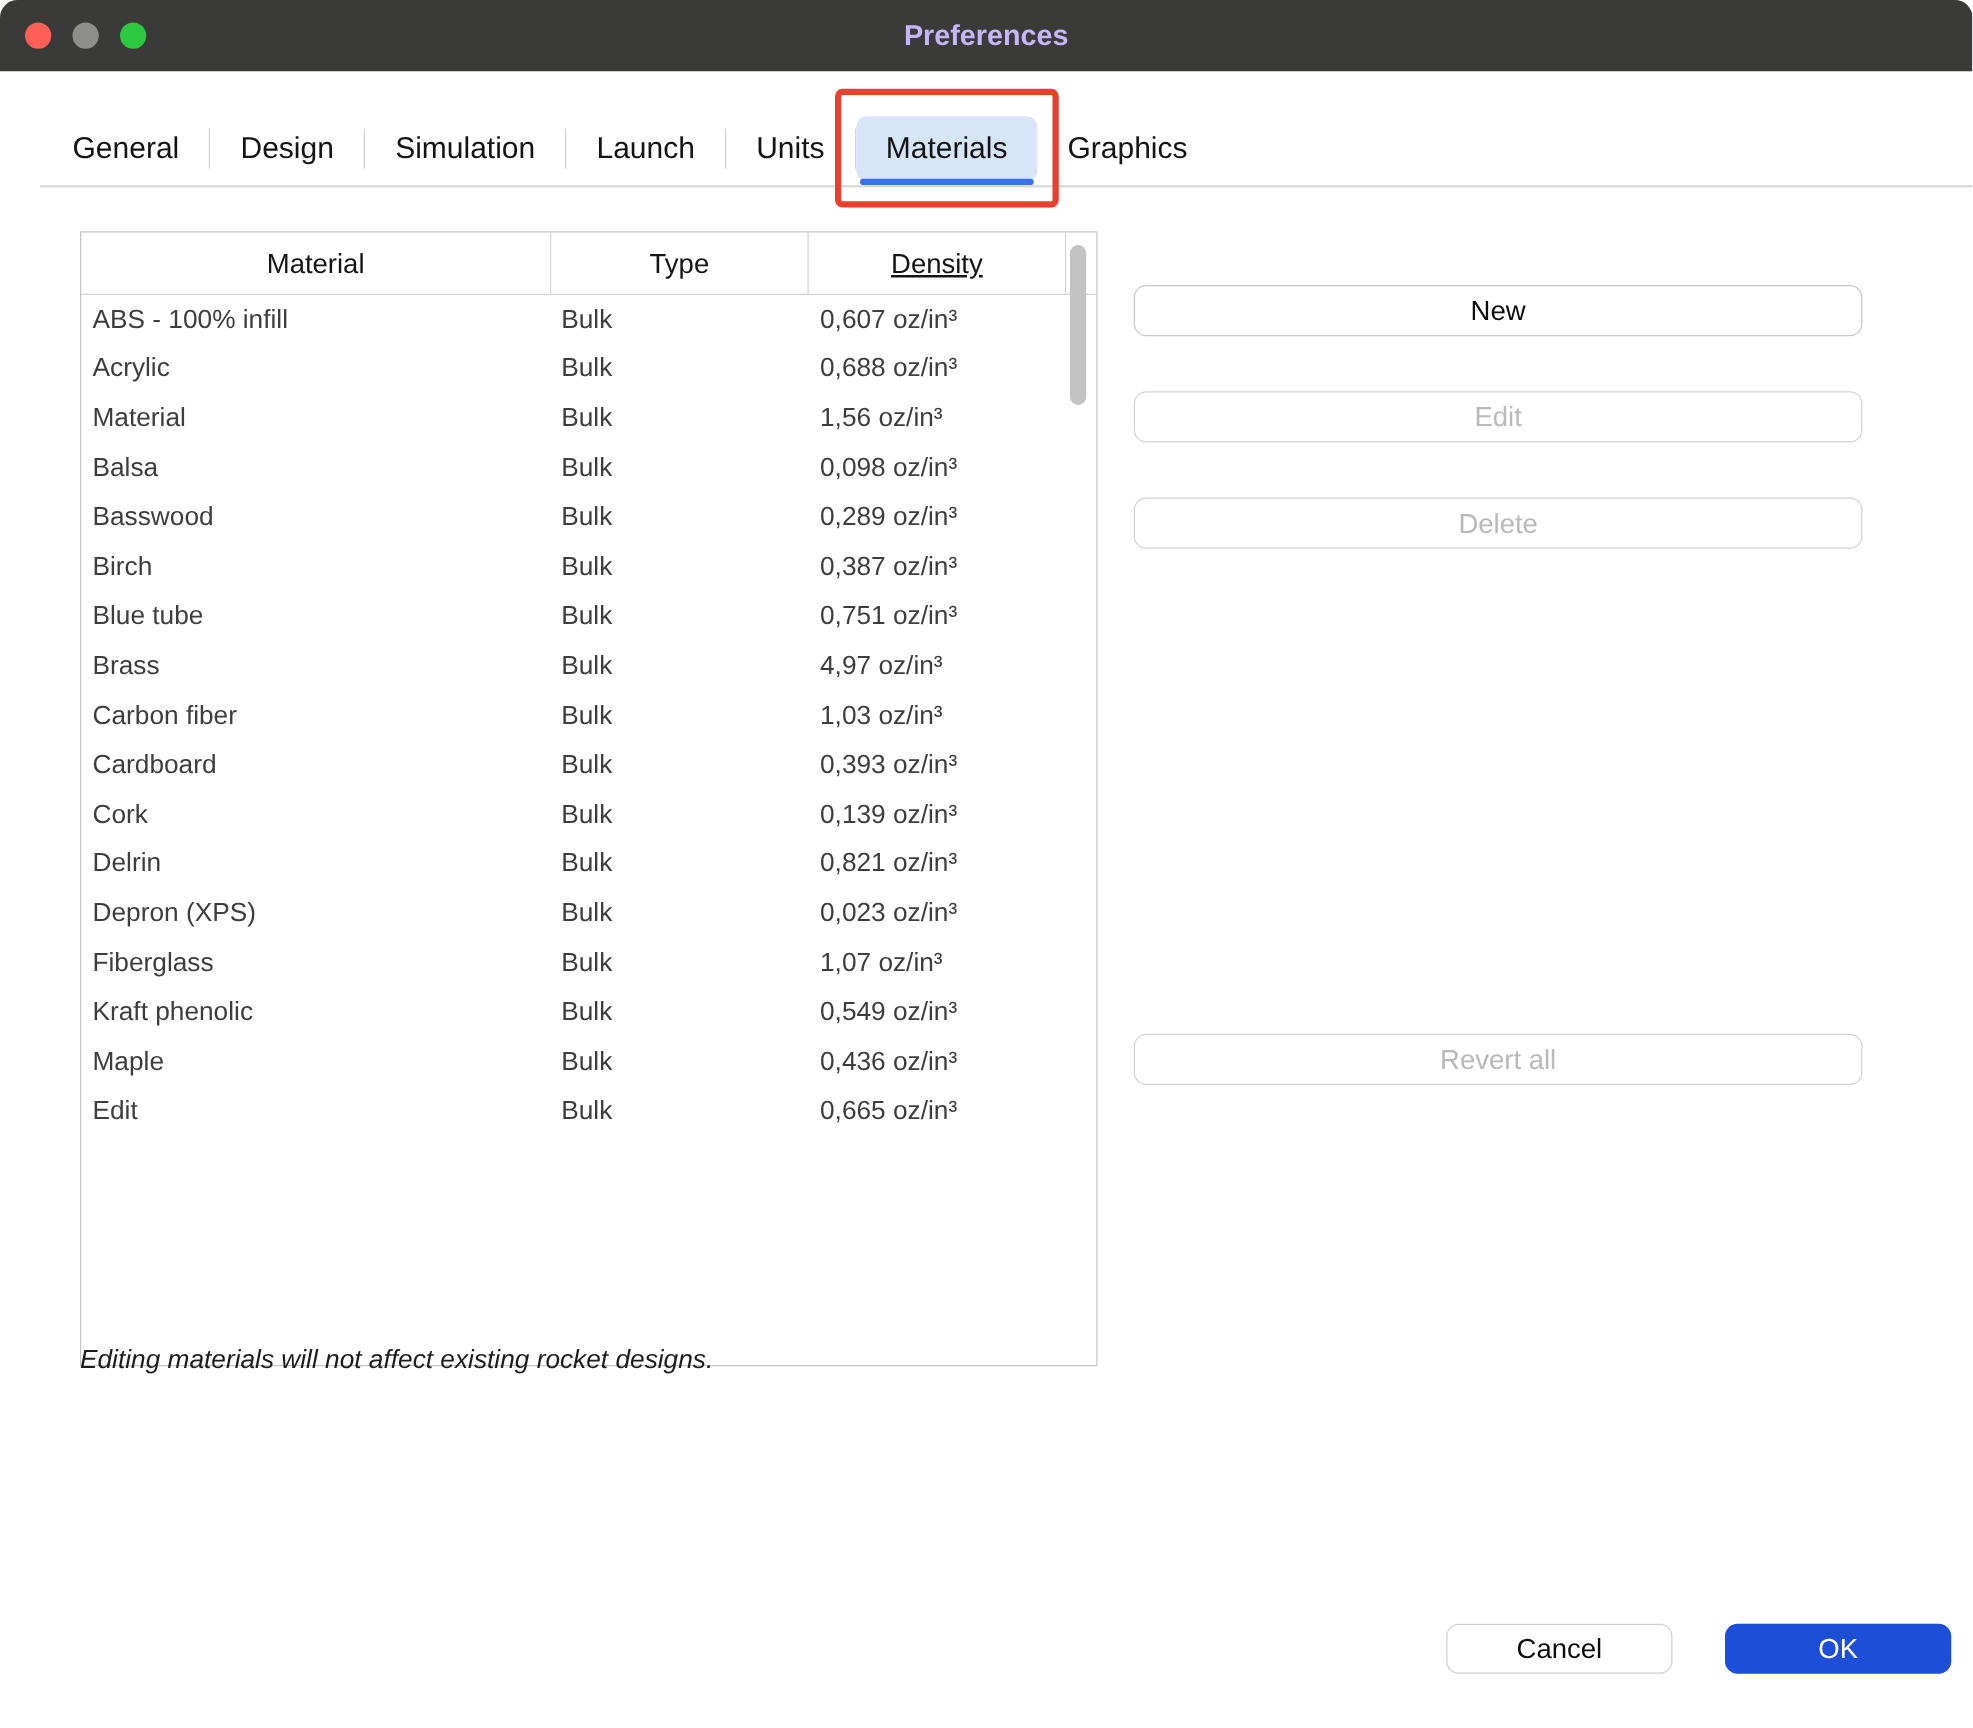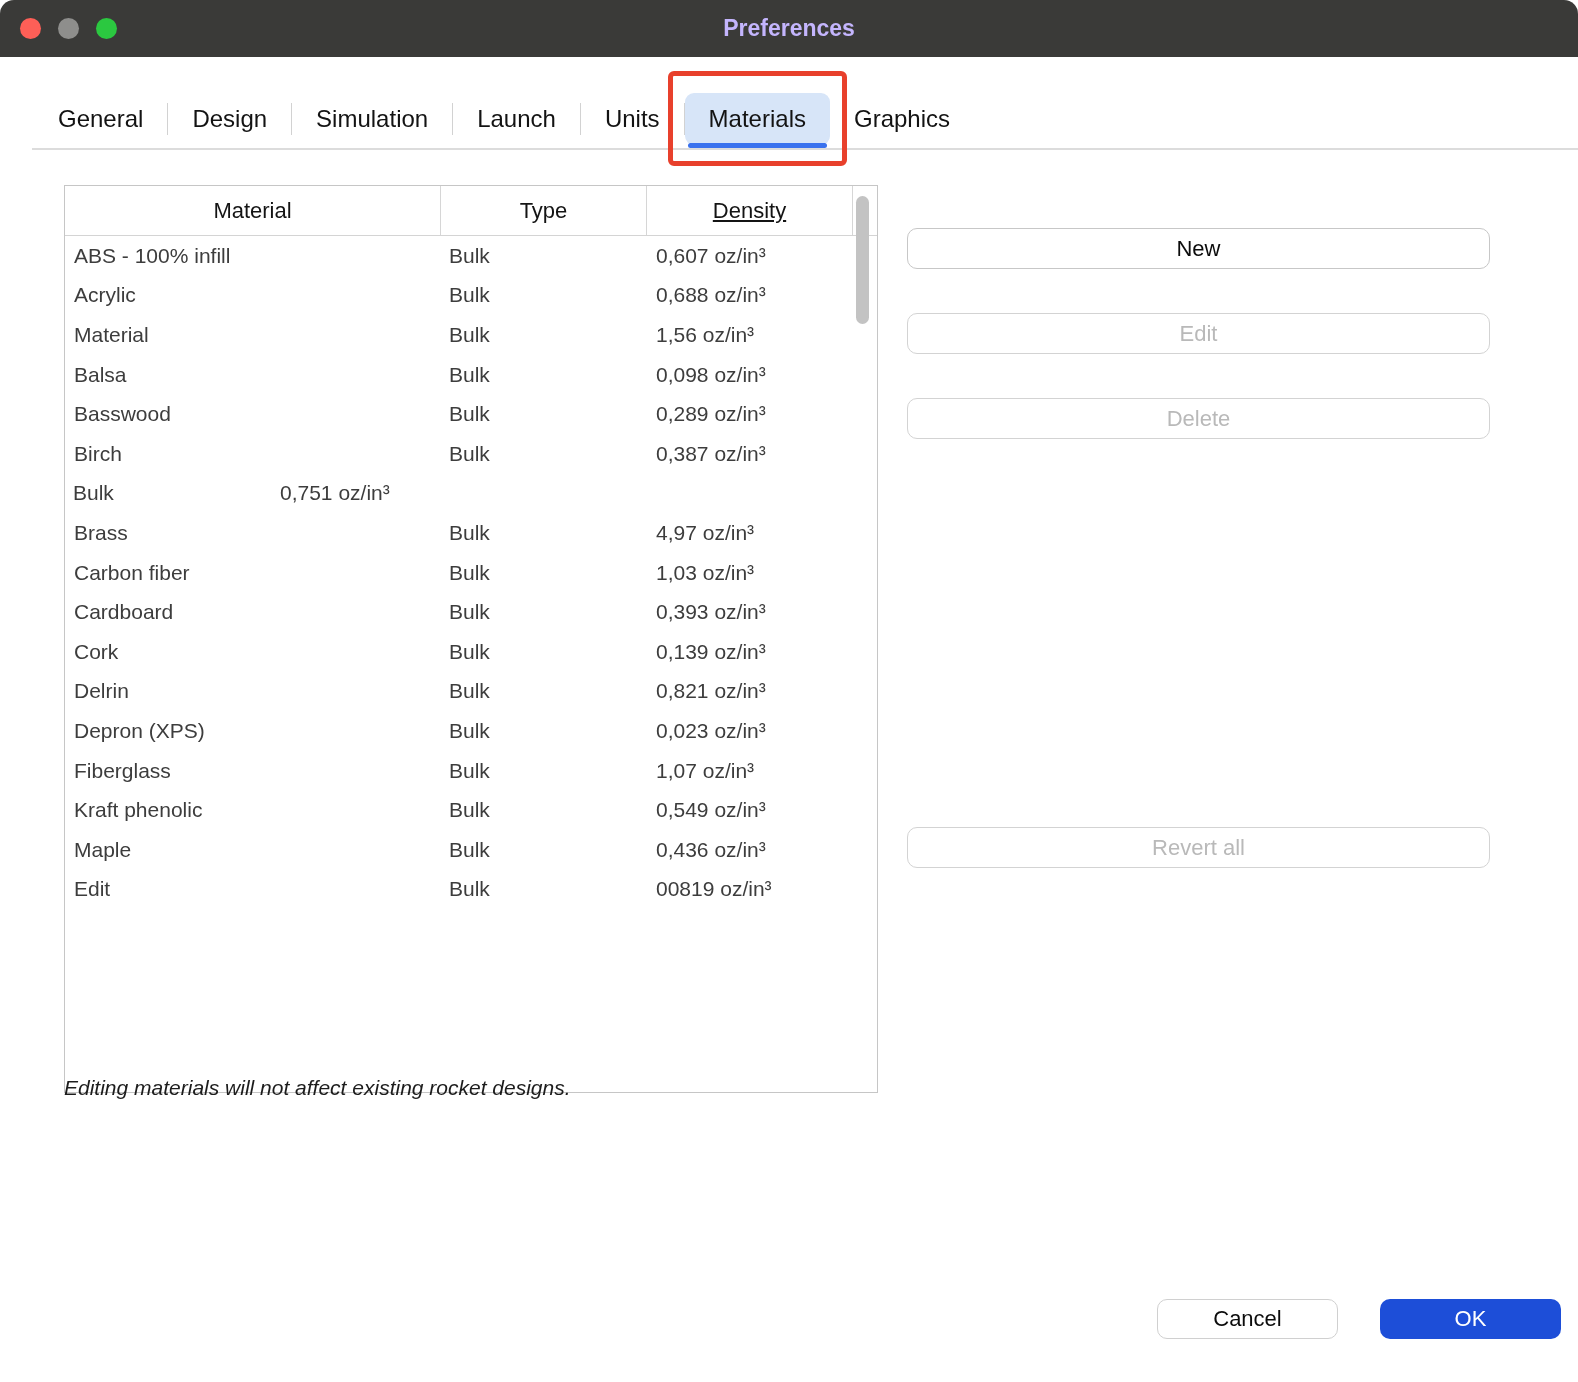--- a/index.html
+++ b/index.html
@@ -192,20 +192,21 @@
         <div class="td td-mat">Basswood</div>
         <div class="td td-type">Bulk</div>
         <div class="td td-den">0,289 oz/in³</div>
       </div>
       <div class="tr">
         <div class="td td-mat">Birch</div>
         <div class="td td-type">Bulk</div>
         <div class="td td-den">0,387 oz/in³</div>
       </div>
       <div class="tr">
+        <div class="td td-mat">Blue tube</div>
         <div class="td td-type">Bulk</div>
         <div class="td td-den">0,751 oz/in³</div>
       </div>
       <div class="tr">
         <div class="td td-mat">Brass</div>
         <div class="td td-type">Bulk</div>
         <div class="td td-den">4,97 oz/in³</div>
       </div>
       <div class="tr">
         <div class="td td-mat">Carbon fiber</div>
@@ -243,21 +244,21 @@
         <div class="td td-den">0,549 oz/in³</div>
       </div>
       <div class="tr">
         <div class="td td-mat">Maple</div>
         <div class="td td-type">Bulk</div>
         <div class="td td-den">0,436 oz/in³</div>
       </div>
       <div class="tr">
         <div class="td td-mat">Edit</div>
         <div class="td td-type">Bulk</div>
-        <div class="td td-den">00819 oz/in³</div>
+        <div class="td td-den">0,665 oz/in³</div>
       </div>
     </div>
     <div class="scrollthumb"></div>
   </div>
 
   <button class="btn btn-new">New</button>
   <button class="btn btn-delete disabled">Delete</button>
   <button class="btn btn-edit disabled">Edit</button>
   <button class="btn btn-revert disabled">Revert all</button>
 

